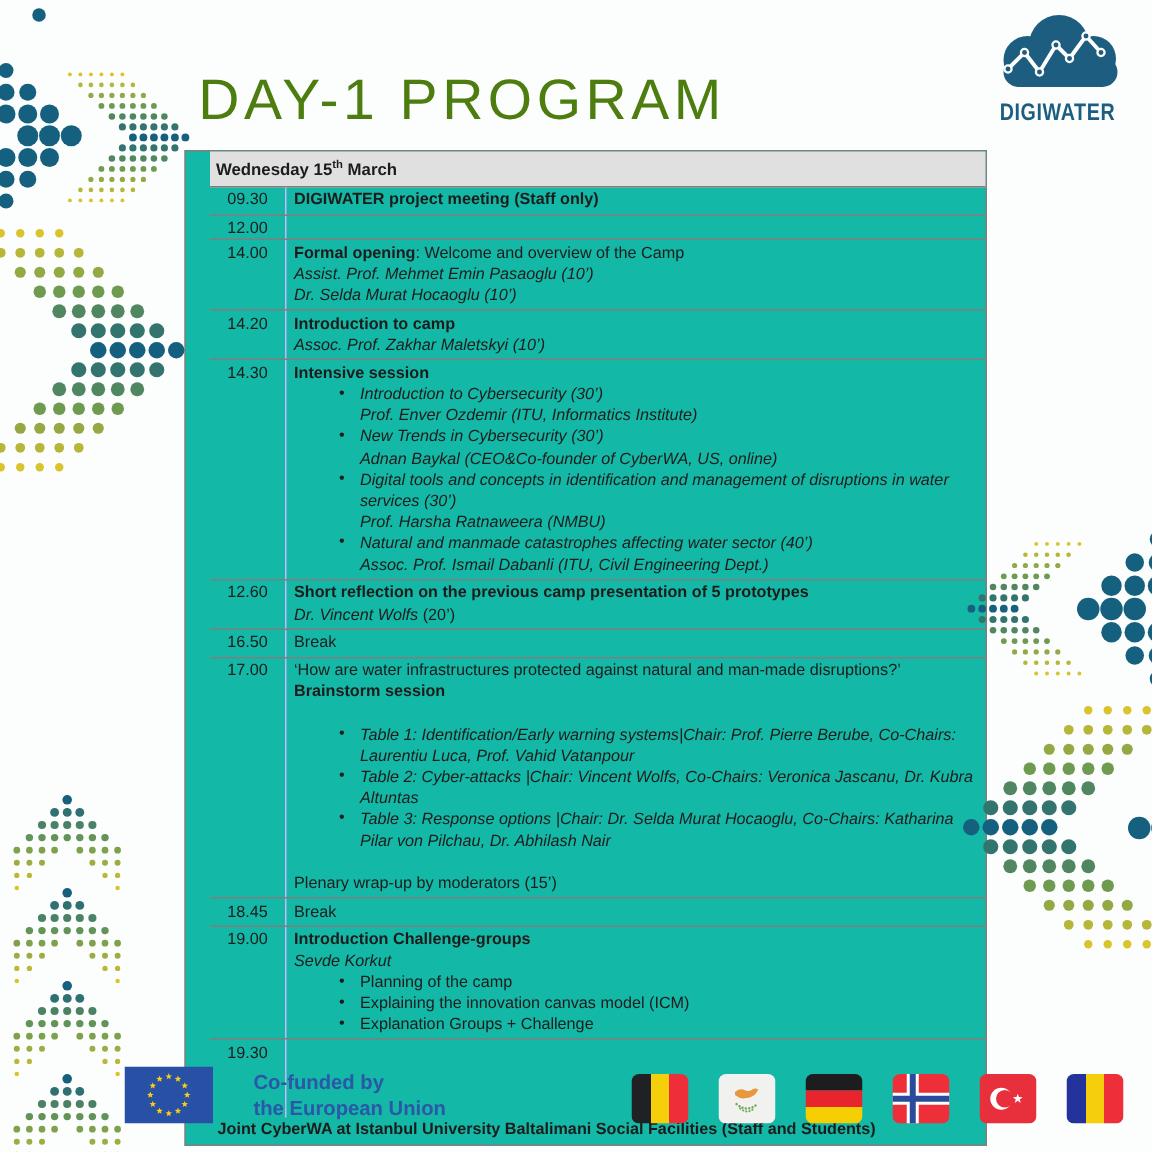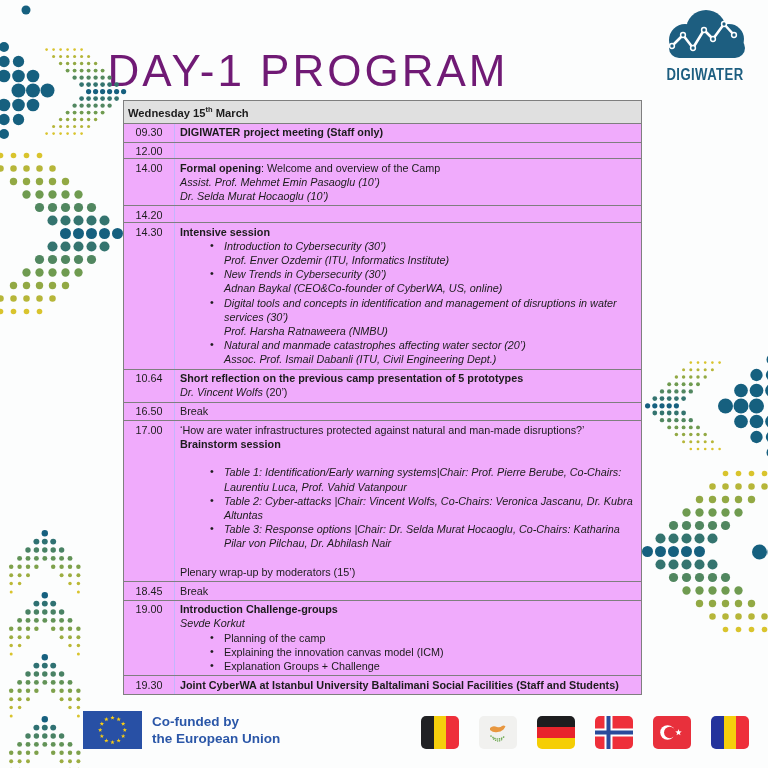--- a/index.html
+++ b/index.html
@@ -1,43 +1,43 @@
 <!DOCTYPE html>
 <html><head>
 <meta charset="utf-8">
 <style>
   html,body{margin:0;padding:0;background:#fcfdfd;}
   .page{position:relative;width:768px;height:768px;overflow:hidden;background:#fcfdfd;
         font-family:"Liberation Sans",sans-serif;color:#1c1c1c;}
   .deco{position:absolute;overflow:visible;pointer-events:none;}
   .title{position:absolute;left:0;top:46px;width:616px;text-align:center;
-         font-size:44px;font-weight:500;letter-spacing:3px;color:#701a75;}
+         font-size:38px;font-weight:500;letter-spacing:3px;color:#4d7c0f;}
   .logo{position:absolute;left:652px;top:6px;width:106px;text-align:center;}
   .logo-text{margin-top:-6px;font-size:16px;font-weight:bold;letter-spacing:0.5px;
              color:#1d5e80;transform:scaleX(0.82);transform-origin:center;}
   
   .schedule{position:absolute;left:123px;top:100px;width:517px;
-            border:1px solid #7f7f7f;font-size:10.8px;line-height:14.2px;background:#f0abfc;}
+            border:1px solid #7f7f7f;font-size:10.8px;line-height:14.2px;background:#14b8a6;padding-left:16px;}
   .s-header{background:#e0e0e0;font-weight:bold;padding:2px 4px 3px 4px;
             border-bottom:1px solid #7f7f7f;font-size:11.2px;}
   .s-header sup{font-size:7.5px;}
   .s-row{display:flex;border-bottom:1px solid #7f7f7f;}
-  .s-row:last-child{border-bottom:none;}
+  .s-row:last-child{border-bottom:none;flex-direction:column;}
   .s-time{width:50px;flex:0 0 50px;border-right:1px solid #c4b5fd;
           text-align:center;padding-top:1.5px;}
   .s-content{flex:1;padding:1.5px 6px 2px 5px;}
   .line{position:relative;}
   .line.bullet,.line.indent{padding-left:44px;}
   .bdot{position:absolute;left:30px;top:-1px;}
   .blank{height:14.2px;}
   .bold{font-weight:bold;}
   .italic{font-style:italic;}
   
   .eu{position:absolute;left:83px;top:711px;display:flex;align-items:center;}
-  .eu-text{margin-left:10px;font-size:13.5px;line-height:17px;font-weight:bold;color:#2b57a8;}
+  .eu-text{margin-left:27px;font-size:13.5px;line-height:17px;font-weight:bold;color:#2b57a8;}
   .flags{position:absolute;left:421px;top:716px;display:flex;gap:20px;}
 </style>
 </head>
 <body>
 
 <div class="page">
 
   <div class="title">DAY-1 PROGRAM</div>
 
   <div class="logo">
@@ -77,37 +77,41 @@
         <div class="s-row">
           <div class="s-time">14.00</div>
           <div class="s-content">
             <div class="line"><span class="bold">Formal opening</span><span>: Welcome and overview of the Camp</span></div>
             <div class="line"><span class="italic">Assist. Prof. Mehmet Emin Pasaoglu (10’)</span></div>
             <div class="line"><span class="italic">Dr. Selda Murat Hocaoglu (10’)</span></div>
           </div>
         </div>
         <div class="s-row">
           <div class="s-time">14.20</div>
+          <div class="s-content">
+            <div class="line"><span class="bold">Introduction to camp</span></div>
+            <div class="line"><span class="italic">Assoc. Prof. Zakhar Maletskyi (10’)</span></div>
+          </div>
         </div>
         <div class="s-row">
           <div class="s-time">14.30</div>
           <div class="s-content">
             <div class="line"><span class="bold">Intensive session</span></div>
             <div class="line bullet"><span class="bdot">•</span><span class="italic">Introduction to Cybersecurity (30’)</span></div>
             <div class="line indent"><span class="italic">Prof. Enver Ozdemir (ITU, Informatics Institute)</span></div>
             <div class="line bullet"><span class="bdot">•</span><span class="italic">New Trends in Cybersecurity (30’)</span></div>
             <div class="line indent"><span class="italic">Adnan Baykal (CEO&amp;Co-founder of CyberWA, US, online)</span></div>
             <div class="line bullet"><span class="bdot">•</span><span class="italic">Digital tools and concepts in identification and management of disruptions in water services (30’)</span></div>
             <div class="line indent"><span class="italic">Prof. Harsha Ratnaweera (NMBU)</span></div>
-            <div class="line bullet"><span class="bdot">•</span><span class="italic">Natural and manmade catastrophes affecting water sector (20’)</span></div>
+            <div class="line bullet"><span class="bdot">•</span><span class="italic">Natural and manmade catastrophes affecting water sector (40’)</span></div>
             <div class="line indent"><span class="italic">Assoc. Prof. Ismail Dabanli (ITU, Civil Engineering Dept.)</span></div>
           </div>
         </div>
         <div class="s-row">
-          <div class="s-time">10.64</div>
+          <div class="s-time">12.60</div>
           <div class="s-content">
             <div class="line"><span class="bold">Short reflection on the previous camp presentation of 5 prototypes</span></div>
             <div class="line"><span class="italic">Dr. Vincent Wolfs</span><span> (20’)</span></div>
           </div>
         </div>
         <div class="s-row">
           <div class="s-time">16.50</div>
           <div class="s-content">
             <div class="line"><span>Break</span></div>
           </div>

